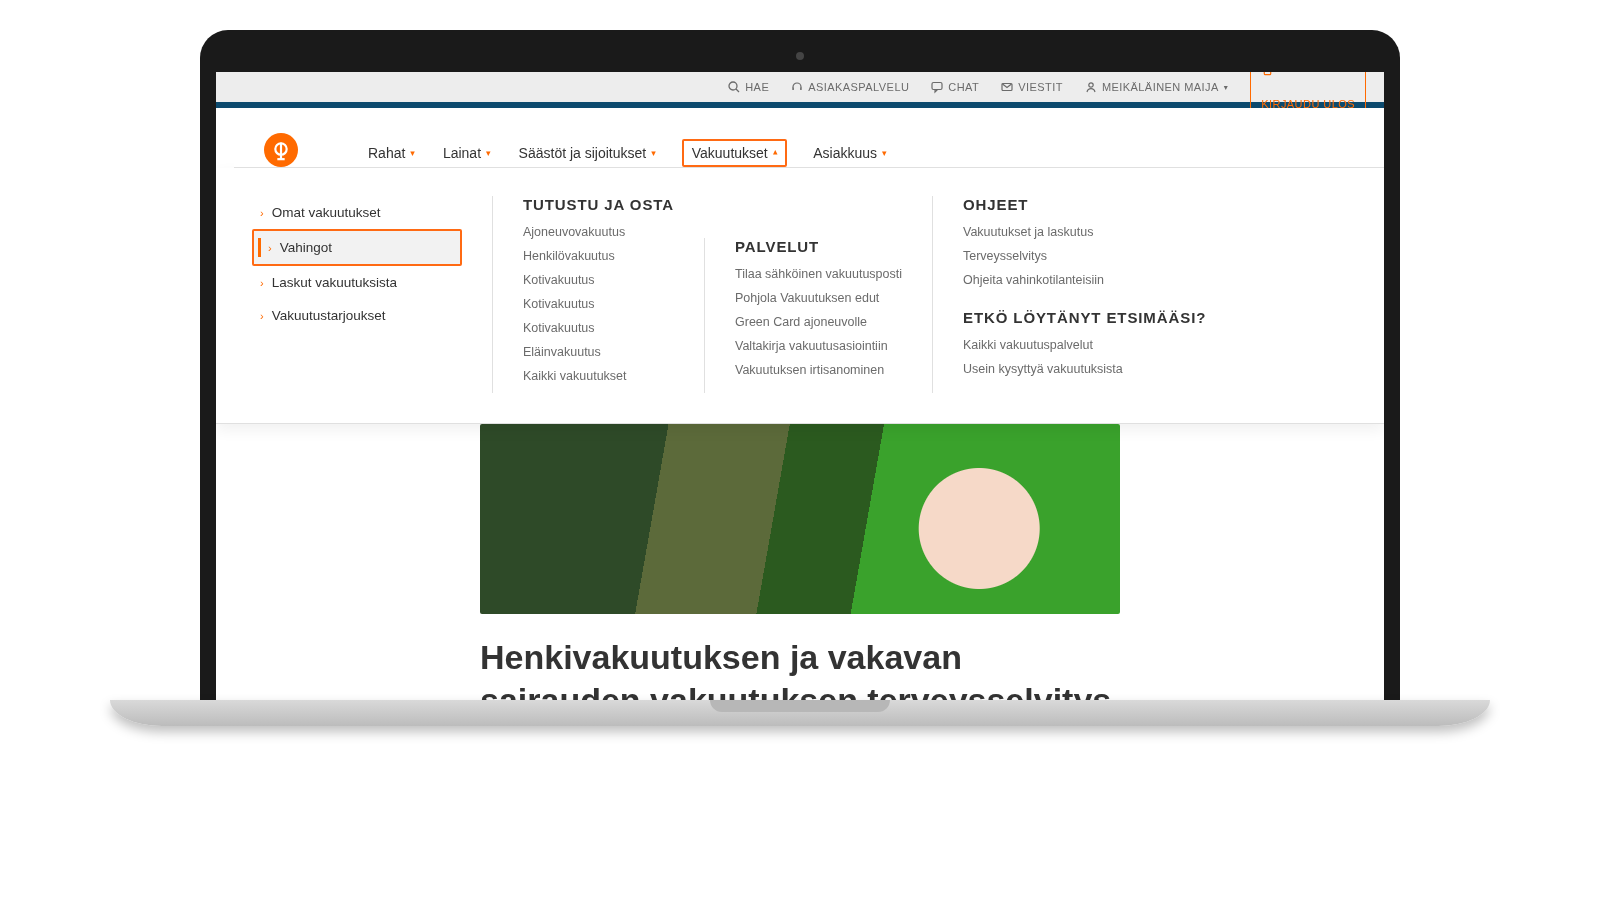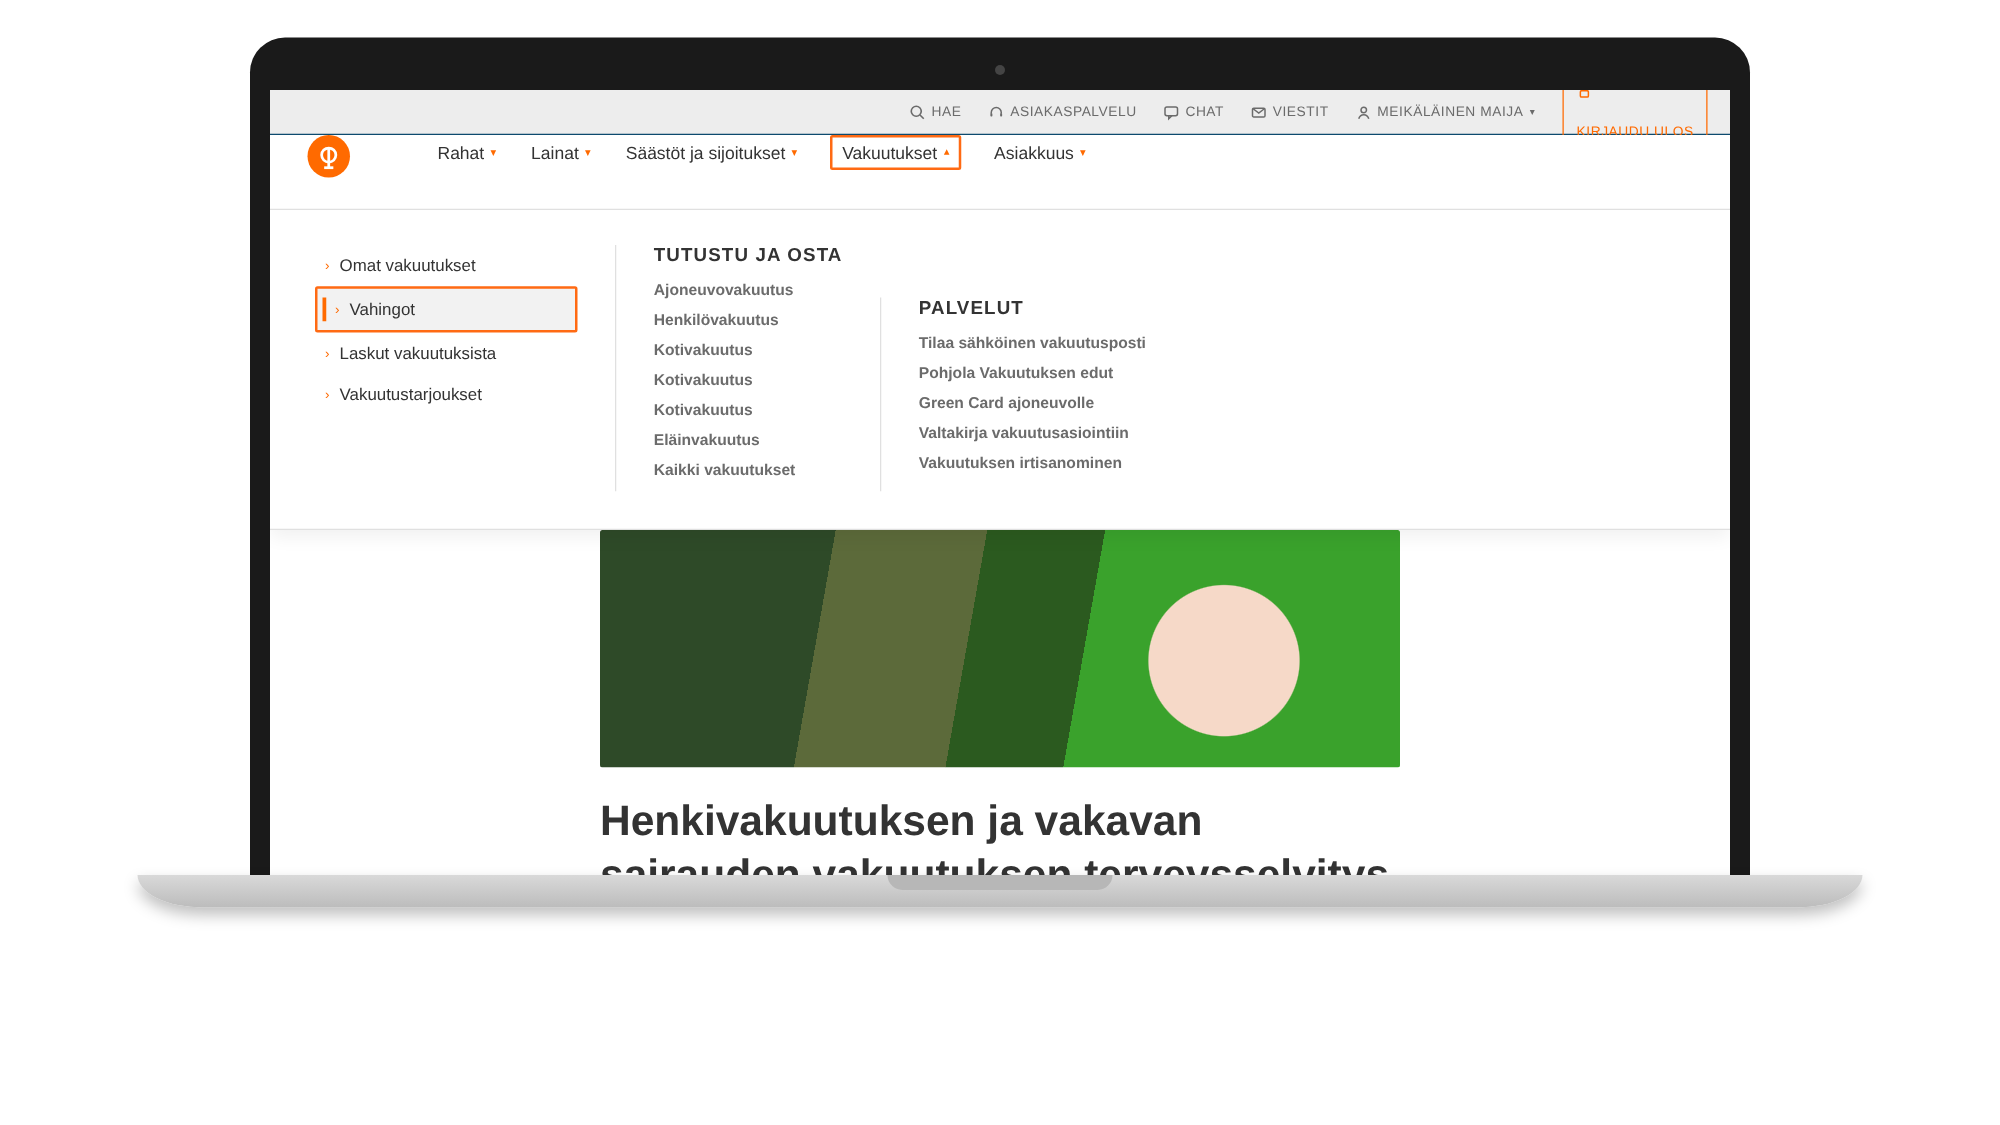--- a/index.html
+++ b/index.html
@@ -16,43 +16,43 @@
 
   
   .laptop{position:absolute;left:200px;top:30px;width:1200px;}
   .screen-bezel{background:#1a1a1a;border-radius:28px 28px 0 0;padding:22px 16px 0 16px;}
   .camera{width:8px;height:8px;border-radius:50%;background:#444;margin:0 auto 12px auto;}
   .screen{background:#fff;height:628px;overflow:hidden;position:relative;}
   .base{height:26px;background:linear-gradient(#d9d9d9,#bcbcbc);border-radius:0 0 60px 60px/0 0 30px 30px;position:relative;margin:0 -90px;box-shadow:0 6px 12px rgba(0,0,0,.25);}
   .notch{position:absolute;left:50%;top:0;transform:translateX(-50%);width:180px;height:12px;background:#b7b7b7;border-radius:0 0 12px 12px;}
 
   
-  .topbar{background:var(--topbar);height:36px;display:flex;align-items:center;justify-content:flex-end;padding:0 18px;gap:22px;font-size:11px;color:var(--muted);border-bottom:1px solid #0c4a6e;letter-spacing:.04em;}
+  .topbar{background:var(--topbar);height:36px;display:flex;align-items:center;justify-content:flex-end;padding:0 18px;gap:22px;font-size:11px;color:var(--muted);border-bottom:6px solid #0c4a6e;letter-spacing:.04em;}
   .topbar .item{display:flex;align-items:center;gap:5px;cursor:pointer;}
   .topbar .icon{width:12px;height:12px;display:inline-flex;align-items:center;justify-content:center;}
   .logout{border:1px solid var(--orange);color:var(--orange);padding:5px 10px;border-radius:2px;font-size:11px;display:flex;align-items:flex-start;gap:21px;flex-direction:column;}
   .chev-down-sm{font-size:8px;color:var(--muted);}
 
   
-  .navbar{display:flex;align-items:flex-start;height:60px;padding:0 18px 0 30px;gap:24px;border-bottom:1px solid var(--grey-border);position:relative;z-index:3;background:#fff;}
+  .navbar{display:flex;align-items:flex-end;height:60px;padding:0 18px 0 30px;gap:24px;border-bottom:1px solid var(--grey-border);position:relative;z-index:3;background:#fff;margin-left:18px;}
   .logo{width:34px;height:34px;border-radius:50%;background:var(--orange);display:flex;align-items:center;justify-content:center;color:#fff;font-weight:700;font-size:16px;flex-shrink:0;}
   .logo svg{display:block;}
   .navitem{display:flex;align-items:center;gap:5px;color:var(--text);font-size:14px;cursor:pointer;padding:6px 2px;}
   .navitem .chev{font-size:9px;color:var(--orange);}
   .navitem.hl{border:2px solid var(--orange2);border-radius:2px;padding:4px 8px;}
   .navitem.hl .chev{transform:rotate(180deg);display:inline-block;}
 
   
   .mega{display:flex;background:#fff;border-bottom:1px solid var(--grey-border);padding:28px 36px 30px 36px;gap:0;position:relative;z-index:2;box-shadow:0 6px 14px rgba(0,0,0,.06);}
   .mega .col{padding:0 30px;}
   .mega .col + .col{border-left:1px solid var(--grey-border);}
   .mega .col:first-child{padding-left:0;min-width:240px;}
   .mega .heading{font-size:15px;font-weight:700;letter-spacing:.06em;color:#333;margin:0 0 12px 0;}
   .mega .heading.secondary{margin-top:22px;}
-  .mega a.mlink{display:block;font-size:12.5px;color:var(--muted);text-decoration:none;margin:0 0 10px 0;cursor:pointer;font-weight:bold;}
+  .mega a.mlink{display:block;font-size:12.5px;color:var(--muted);text-decoration:none;margin:0 0 10px 0;cursor:pointer;}
 
   .quick{display:flex;align-items:center;gap:8px;padding:9px 8px;font-size:13.5px;color:#333;cursor:pointer;border-radius:2px;}
   .quick .qchev{color:var(--orange);font-size:11px;}
   .quick.active{background:#f2f2f2;border:2px solid var(--orange2);position:relative;padding-left:14px;}
   .quick.active::before{content:"";position:absolute;left:4px;top:7px;bottom:7px;width:3px;background:var(--orange);}
 
   
   .hero{margin:0 auto;width:640px;height:190px;background:
       radial-gradient(circle at 78% 55%, #f6d9c8 0 60px, transparent 61px),
       linear-gradient(100deg,#2e4a28 0 28%,#5c6a3a 28% 46%,#2b5a1f 46% 60%,#3aa22c 60% 100%);
@@ -192,20 +192,29 @@
 
         <div class="col" style="min-width:220px;margin-top:42px;">
           <div class="heading">PALVELUT</div>
           <a class="mlink">Tilaa sähköinen vakuutusposti</a>
           <a class="mlink">Pohjola Vakuutuksen edut</a>
           <a class="mlink">Green Card ajoneuvolle</a>
           <a class="mlink">Valtakirja vakuutusasiointiin</a>
           <a class="mlink">Vakuutuksen irtisanominen</a>
         </div>
 
+        <div class="col" style="min-width:220px;">
+          <div class="heading">OHJEET</div>
+          <a class="mlink">Vakuutukset ja laskutus</a>
+          <a class="mlink">Terveysselvitys</a>
+          <a class="mlink">Ohjeita vahinkotilanteisiin</a>
+          <div class="heading secondary">ETKÖ LÖYTÄNYT ETSIMÄÄSI?</div>
+          <a class="mlink">Kaikki vakuutuspalvelut</a>
+          <a class="mlink">Usein kysyttyä vakuutuksista</a>
+        </div>
       </div>
 
       <div class="hero"></div>
       <div class="page-title">Henkivakuutuksen ja vakavan sairauden vakuutuksen terveysselvitys</div>
 
     </div>
   </div>
   <div class="base">
     <div class="notch"></div>
   </div>

